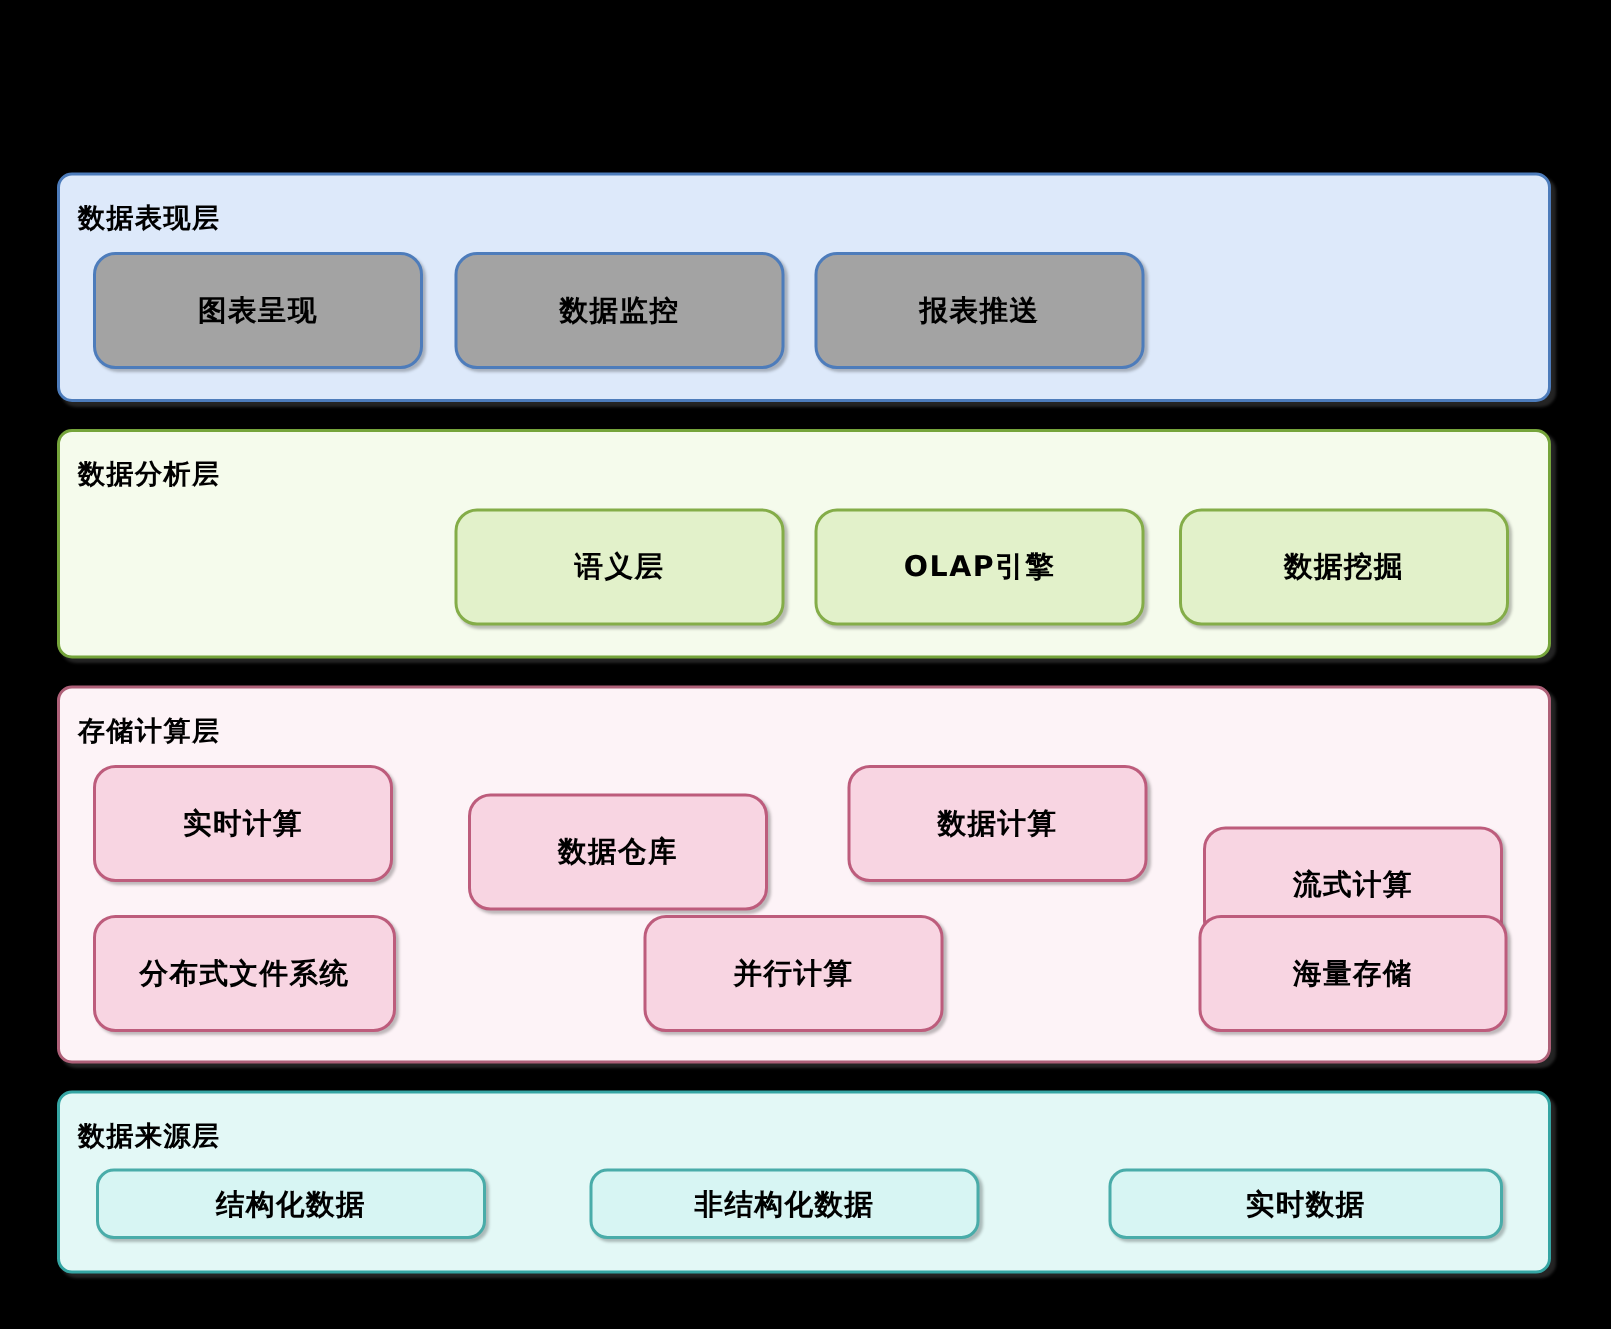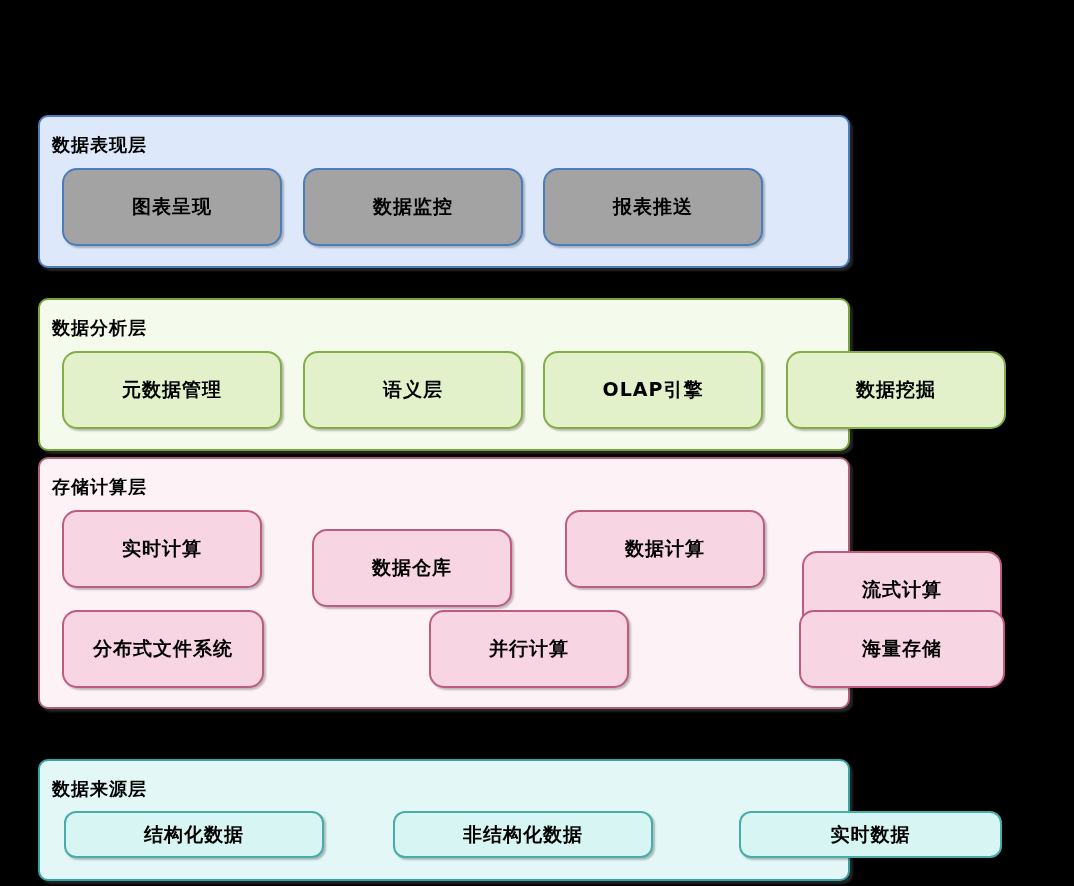--- a/index.html
+++ b/index.html
@@ -11,21 +11,21 @@
   .canvas {
     position: relative;
     width: 1074px;
     height: 886px;
     background: #000000;
     overflow: hidden;
   }
   .layer {
     position: absolute;
     left: 38px;
-    width: 812px;
+    width: 996px;
     border-radius: 10px;
     border: 2px solid;
     box-sizing: border-box;
     box-shadow: 3px 3px 2px rgba(40,40,40,0.9);
   }
   .layer-title {
     position: absolute;
     top: 16px;
     left: 12px;
     font-size: 18px;
@@ -44,21 +44,21 @@
     font-size: 19px;
     font-weight: bold;
     color: #000000;
     letter-spacing: 1px;
     box-shadow: 2px 2px 2px rgba(0,0,0,0.25);
   }
   
   .layer-blue  { background: #dde9fa; border-color: #4d7cbb; }
   .layer-blue .node  { background: #a3a3a3; border-color: #4d7cbb; }
   
-  .layer-green { background: #f5fbec; border-color: #75a43b; margin-top: 12px; }
+  .layer-green { background: #f5fbec; border-color: #75a43b; }
   .layer-green .node { background: #e2f1ca; border-color: #84ad48; }
   
   .layer-pink  { background: #fdf3f7; border-color: #ae6078; }
   .layer-pink .node  { background: #f8d5e2; border-color: #bd5c7c; }
   
   .layer-cyan  { background: #e3f8f6; border-color: #35a5a3; }
   .layer-cyan .node  { background: #d7f5f3; border-color: #49aca9; border-radius: 12px; }
 </style>
 </head>
 <body>
@@ -67,37 +67,36 @@
 
   <section class="layer layer-blue" style="top:115px; height:153px;">
     <div class="layer-title">数据表现层</div>
     <div class="node" style="left:22px;  top:51px; width:220px; height:78px;">图表呈现</div>
     <div class="node" style="left:263px; top:51px; width:220px; height:78px;">数据监控</div>
     <div class="node" style="left:503px; top:51px; width:220px; height:78px;">报表推送</div>
   </section>
 
   <section class="layer layer-green" style="top:286px; height:153px;">
     <div class="layer-title">数据分析层</div>
-    <div class="node" style="left:22px;  top:51px; width:220px; height:78px;">元数据管理</div>
     <div class="node" style="left:263px; top:51px; width:220px; height:78px;">语义层</div>
     <div class="node" style="left:503px; top:51px; width:220px; height:78px;">OLAP引擎</div>
     <div class="node" style="left:746px; top:51px; width:220px; height:78px;">数据挖掘</div>
   </section>
 
   <section class="layer layer-pink" style="top:457px; height:252px;">
     <div class="layer-title">存储计算层</div>
     <div class="node" style="left:22px;  top:51px; width:200px; height:78px;">实时计算</div>
     <div class="node" style="left:272px; top:51px; width:200px; height:78px;margin-top:19px;">数据仓库</div>
     <div class="node" style="left:525px; top:51px; width:200px; height:78px;">数据计算</div>
     <div class="node" style="left:762px; top:51px; width:200px; height:78px;margin-top:41px;">流式计算</div>
     <div class="node" style="left:22px;  top:151px; width:202px; height:78px;">分布式文件系统</div>
     <div class="node" style="left:389px; top:151px; width:200px; height:78px;">并行计算</div>
     <div class="node" style="left:759px; top:151px; width:206px; height:78px;">海量存储</div>
   </section>
 
-  <section class="layer layer-cyan" style="top:727px; height:122px;margin-top:32px;">
+  <section class="layer layer-cyan" style="top:727px; height:122px;">
     <div class="layer-title">数据来源层</div>
     <div class="node" style="left:24px;  top:50px; width:260px; height:47px;">结构化数据</div>
     <div class="node" style="left:353px; top:50px; width:260px; height:47px;">非结构化数据</div>
     <div class="node" style="left:699px; top:50px; width:263px; height:47px;">实时数据</div>
   </section>
 
 </div>
 
 </body></html>

